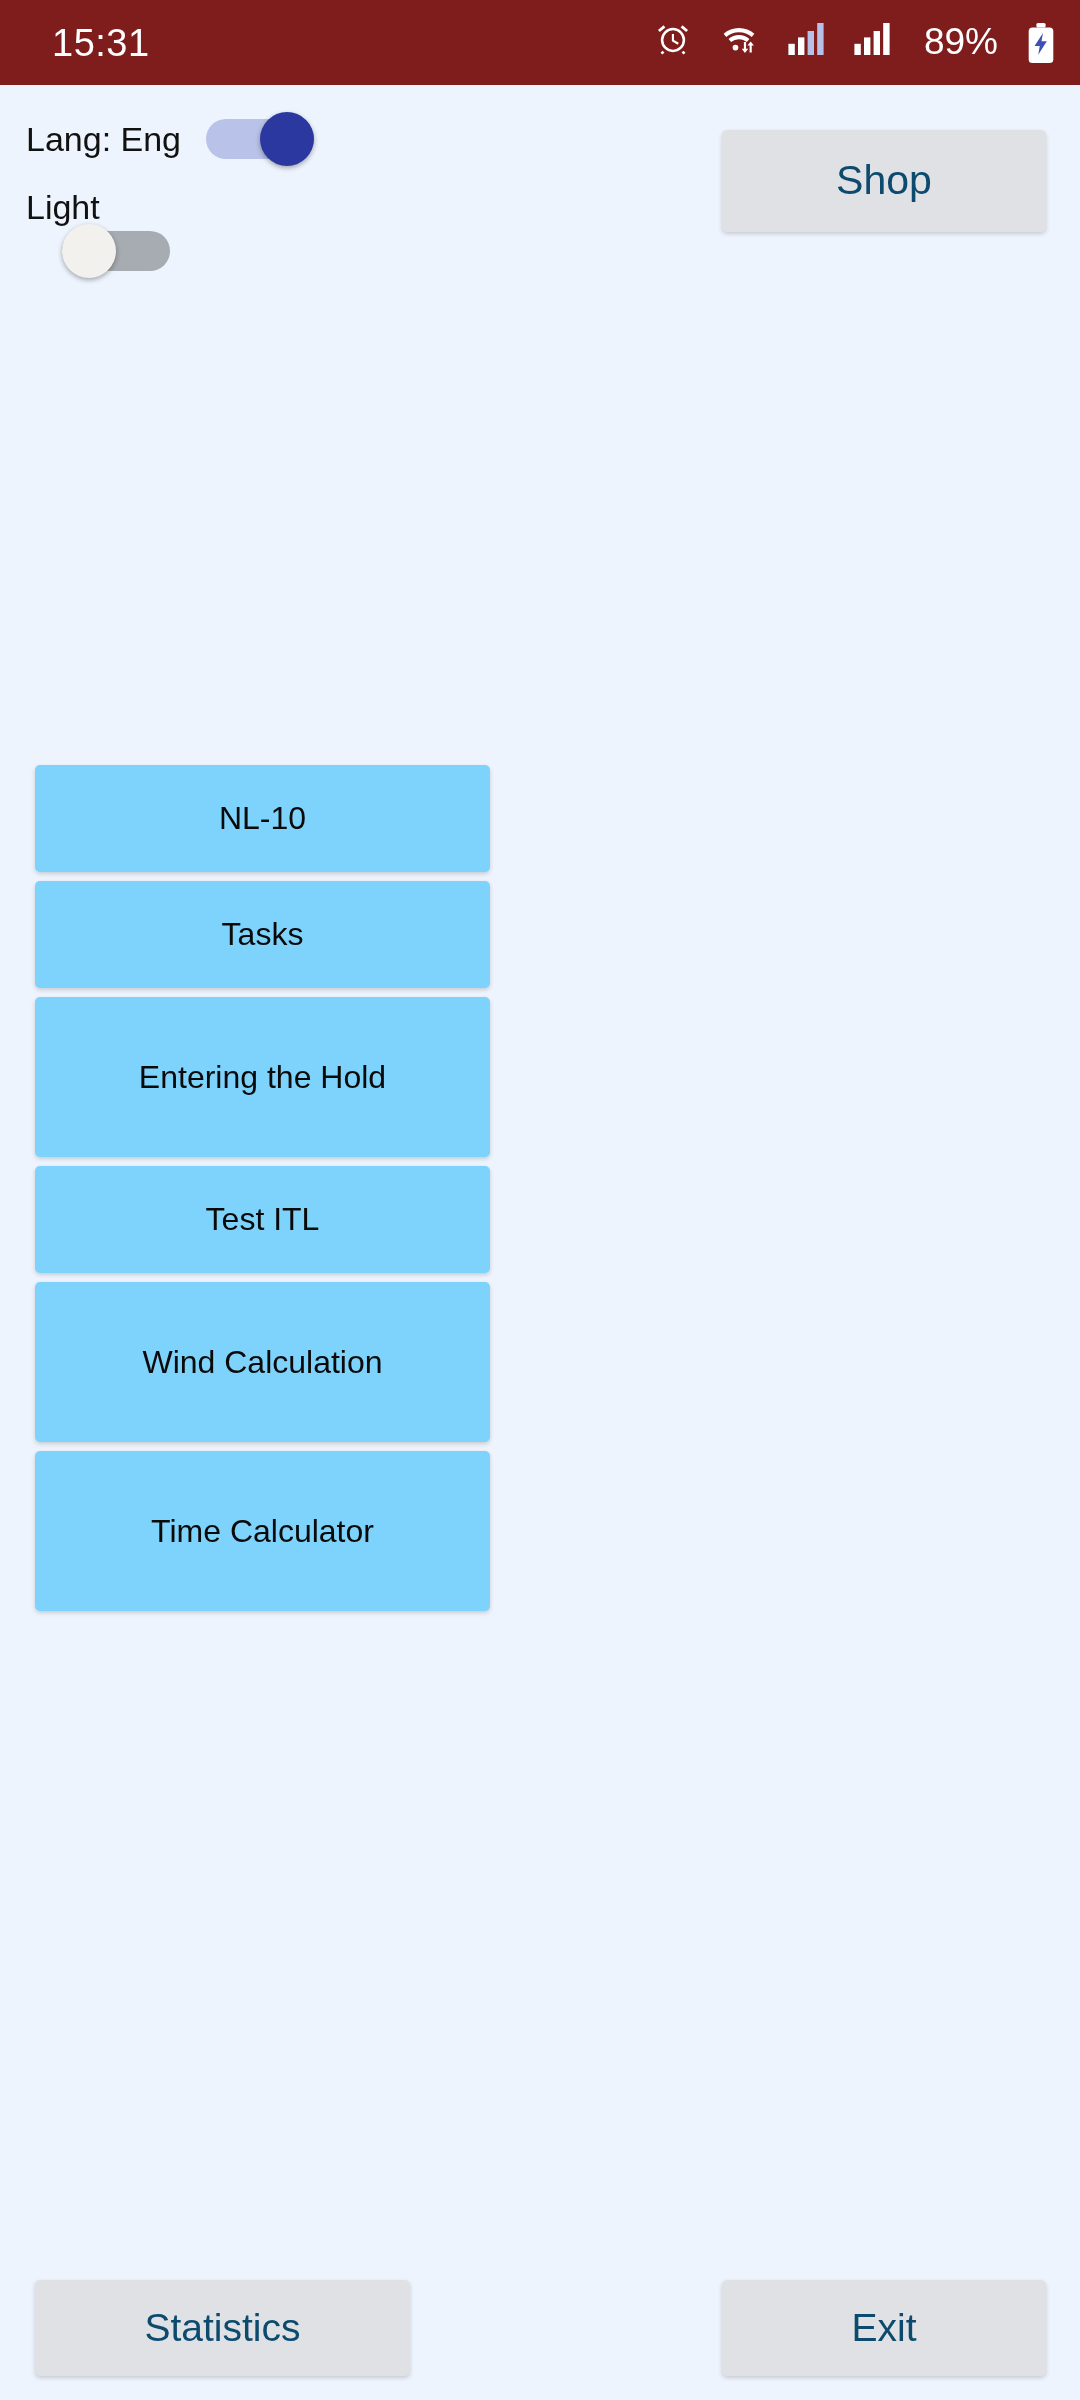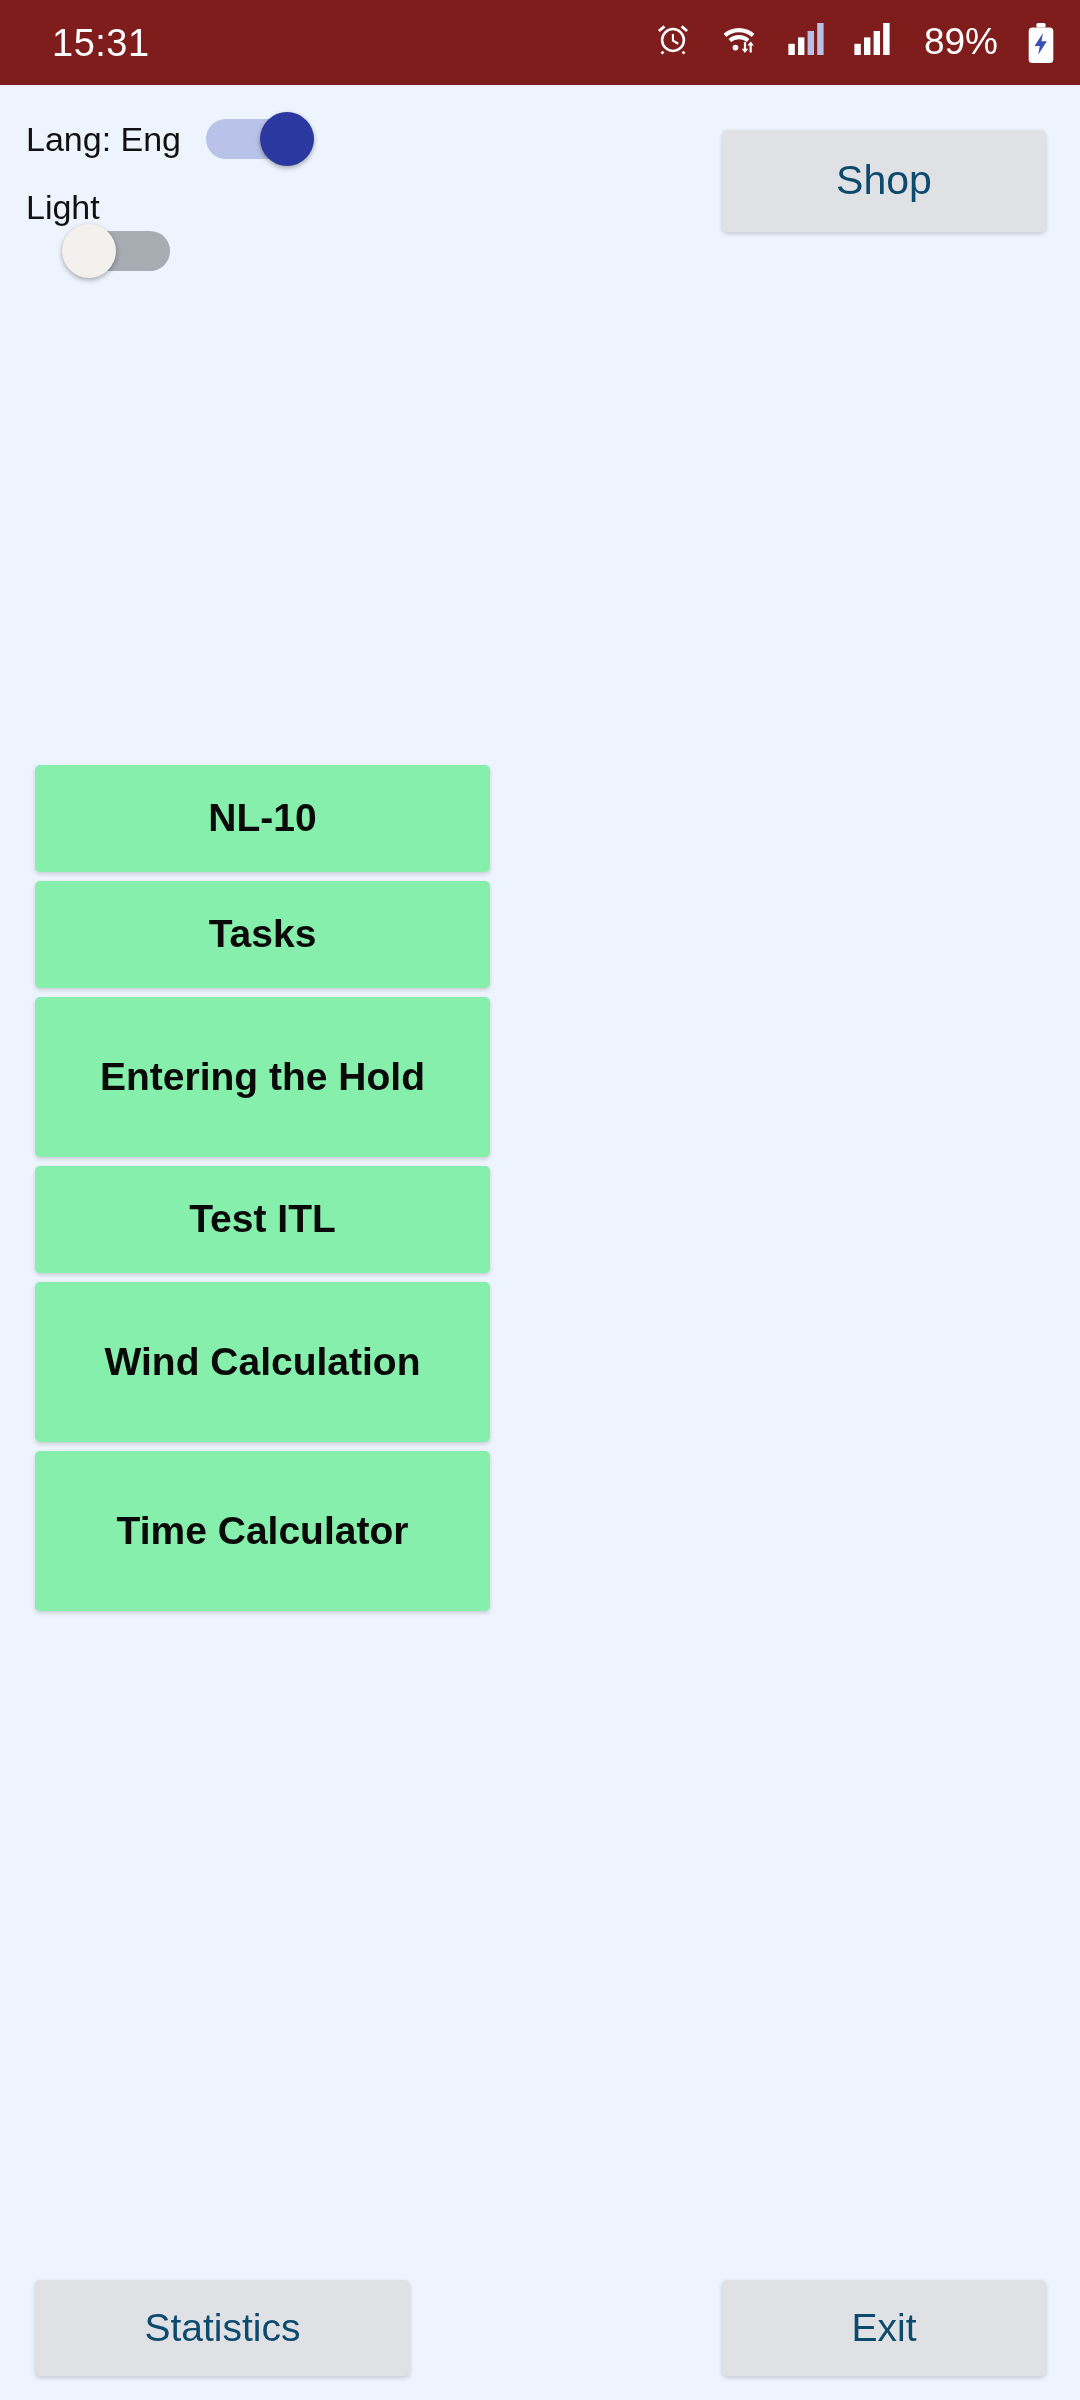--- a/index.html
+++ b/index.html
@@ -110,35 +110,34 @@
 
   
   #menu-stack {
     position:absolute;
     left:35px; top:765px;
     width:455px;
   }
   .menu-btn {
     position:relative;
     width:455px;
-    background:#86efac;
+    background:#7dd3fc;
     border:none;
     border-radius:5px;
     color:#0a0a0a;
     font-family:"Liberation Sans", sans-serif;
-    font-size:39px;
+    font-size:32px;
     line-height:1.14;
     display:flex;
     align-items:center;
     justify-content:center;
     text-align:center;
     box-shadow:0 2px 4px rgba(0,0,0,0.17);
     margin-bottom:9px;
     padding:0 10px;
-    font-weight:bold;
   }
   .menu-btn.h1 { height:107px; }
   .menu-btn.h2 { height:160px; }
 
   
   #btn-statistics {
     left:35px; top:2280px;
     width:375px; height:96px;
     font-size:39px;
   }

